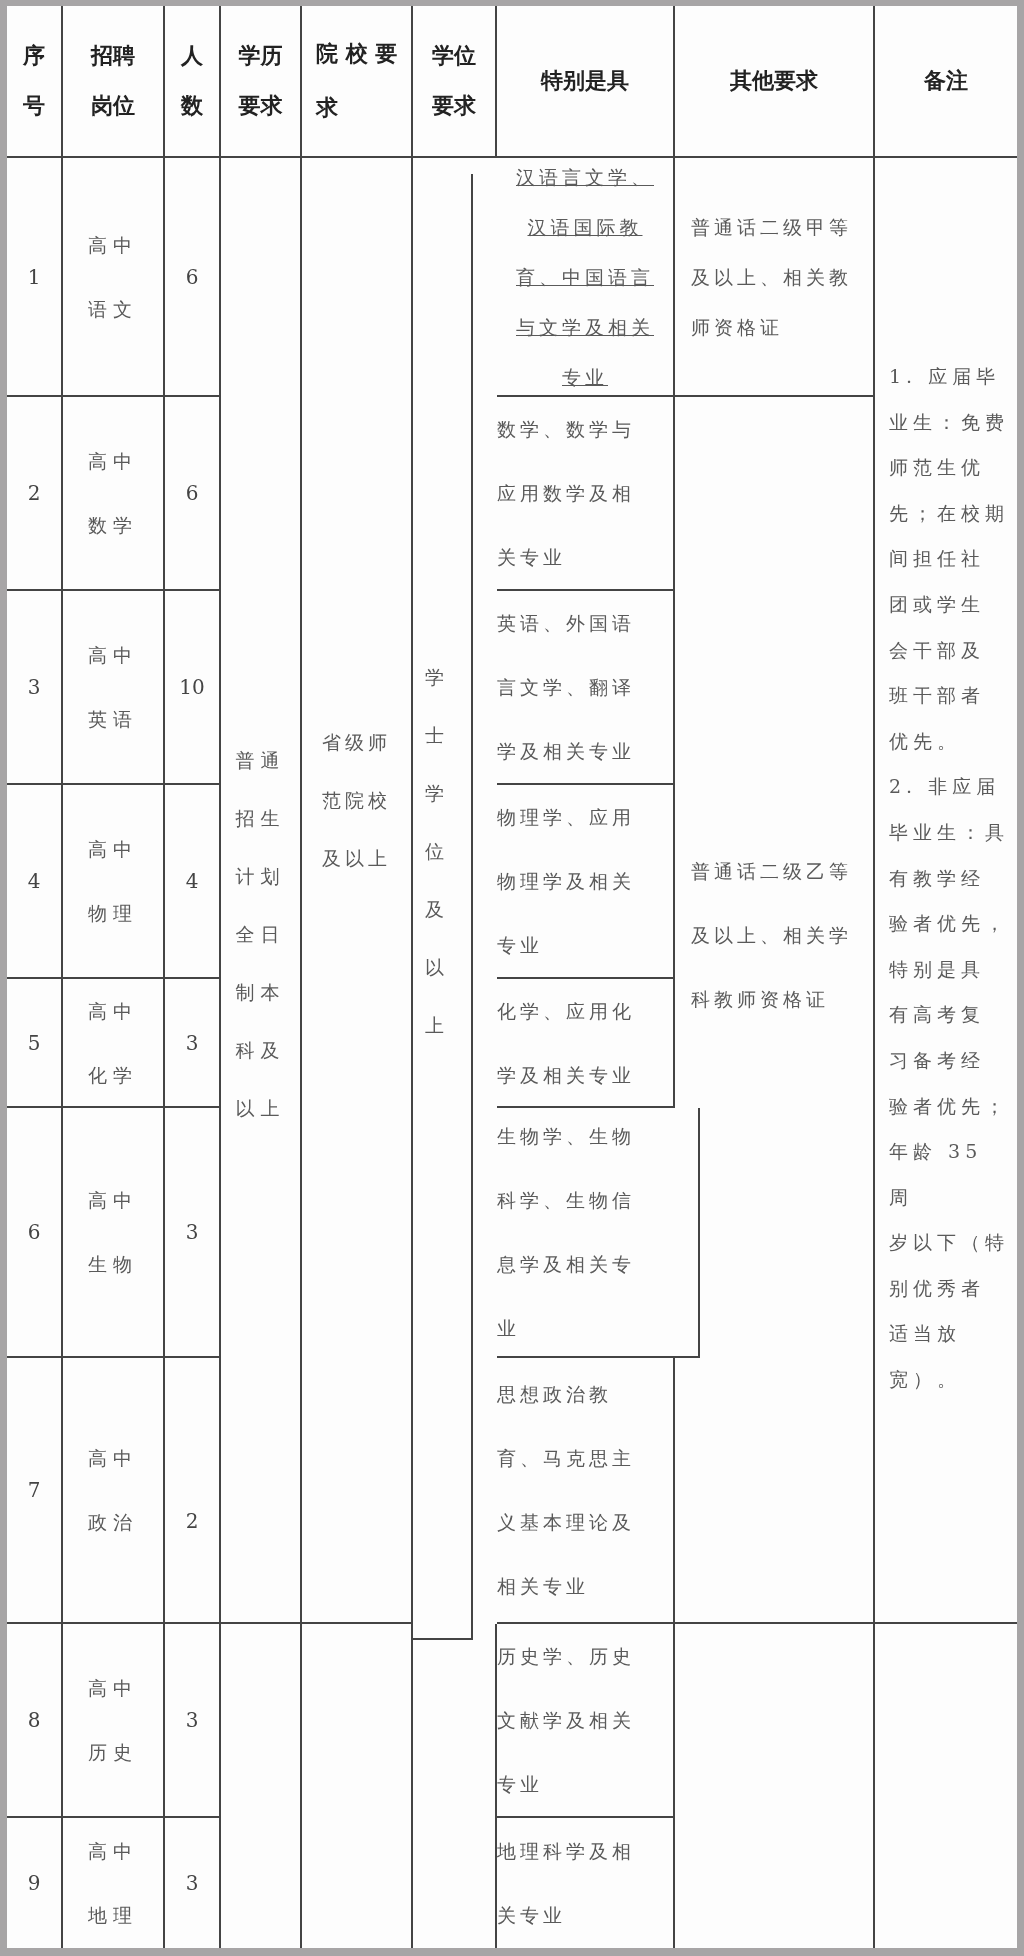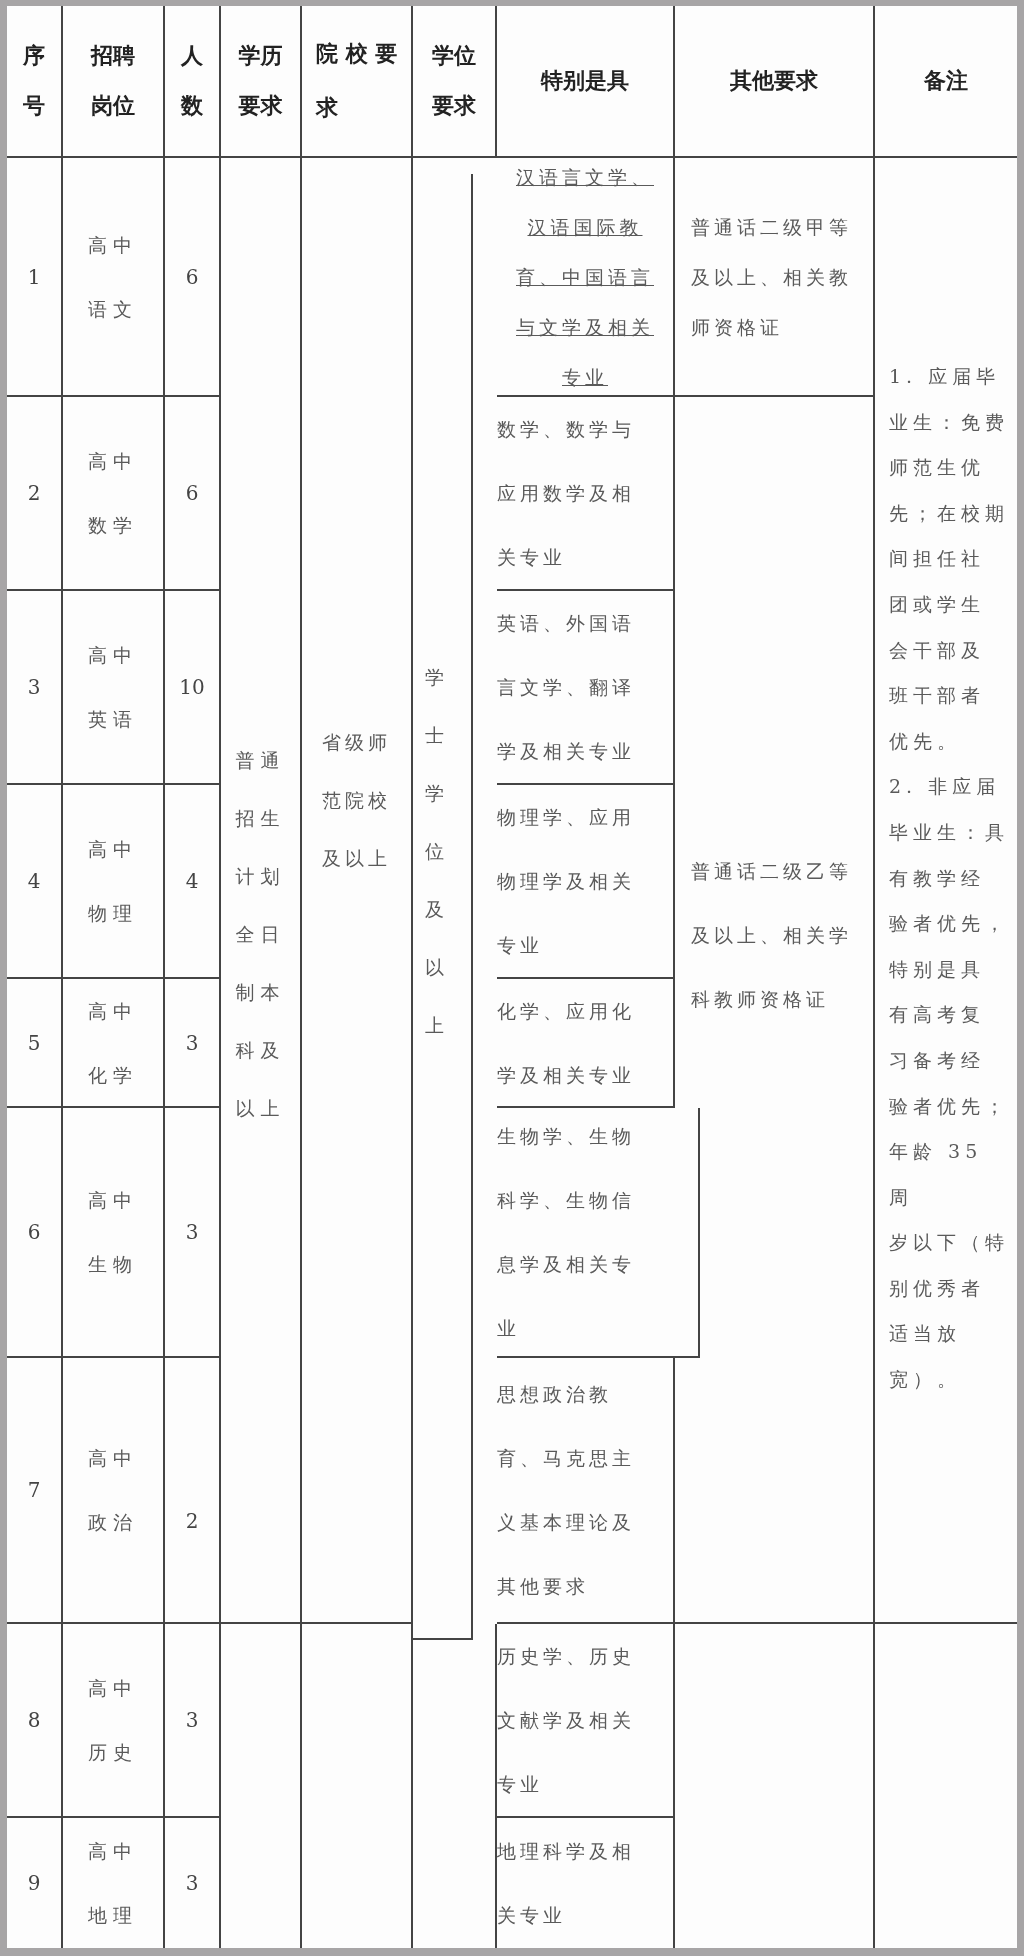--- a/index.html
+++ b/index.html
@@ -93,21 +93,21 @@
 息学及相关专
 业</div>
 
   <div class="cell num" style="left:0;top:1352px;width:56px;height:266px;">7</div>
   <div class="cell pos" style="left:56px;top:1352px;width:102px;height:266px;">高中
 政治</div>
   <div class="cell num" style="left:158px;top:1352px;width:56px;height:266px;padding-top:62px;">2</div>
   <div class="cell txt left" style="left:490px;top:1352px;width:178px;height:266px;">思想政治教
 育、马克思主
 义基本理论及
-其他要求</div>
+相关专业</div>
 
   <div class="cell txt" style="left:214px;top:152px;width:81px;height:1466px;line-height:58px;letter-spacing:6px;padding-top:88px;">普通
 招生
 计划
 全日
 制本
 科及
 以上</div>
   <div class="cell txt" style="left:295px;top:152px;width:111px;height:1466px;line-height:58px;padding-bottom:180px;">省级师
 范院校

